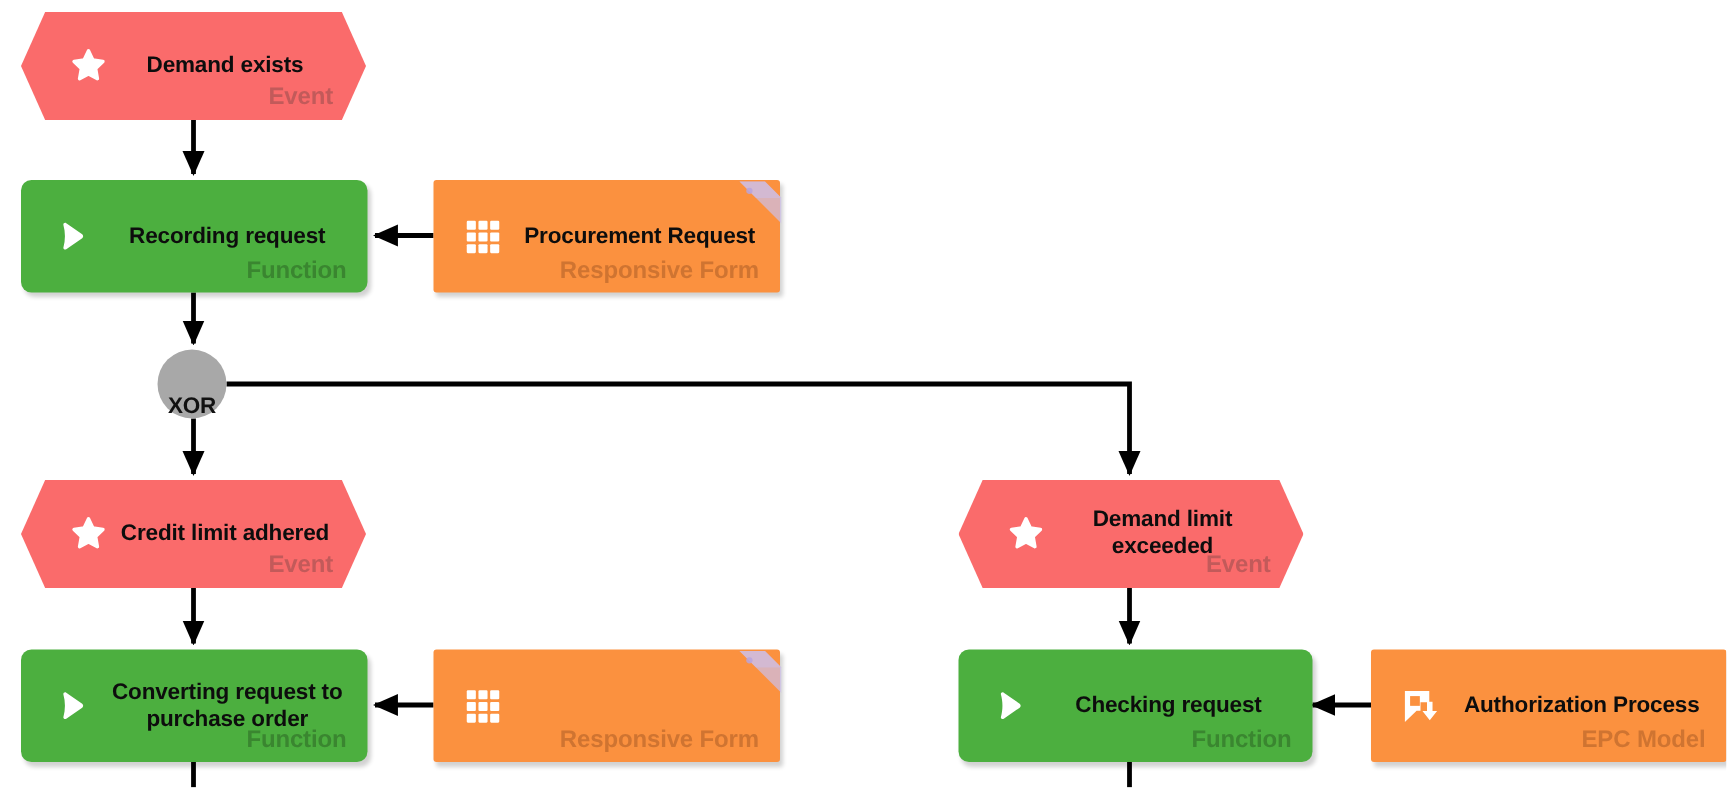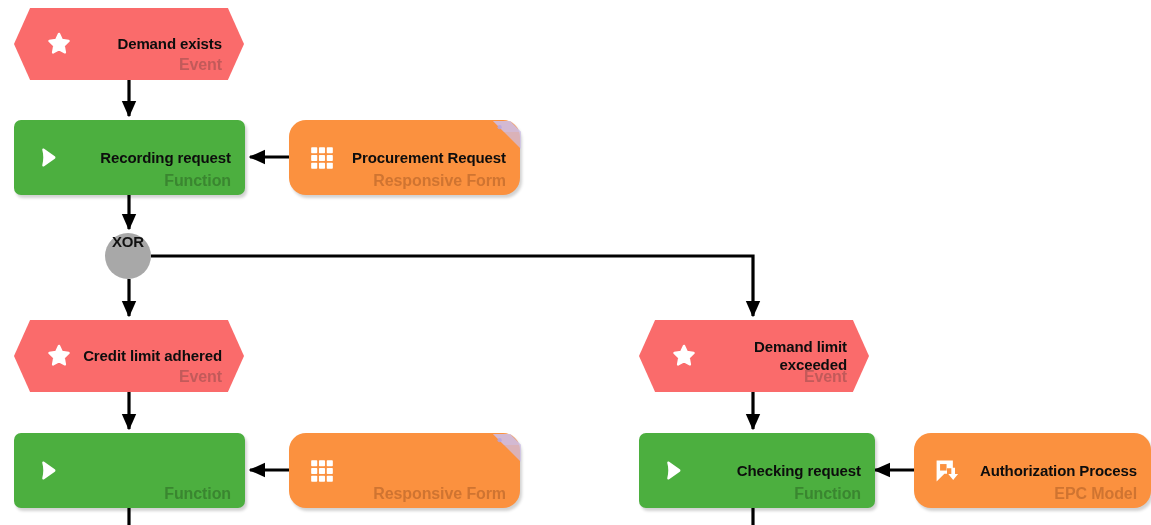--- a/index.html
+++ b/index.html
@@ -60,34 +60,34 @@
     box-shadow: 2px 3px 3px rgba(0,0,0,0.18);
   }
   .function .node-label { color: #0d0d0d; }
   .function .sublabel { color: #3a8630; }
 
   
   .resource {
     display: flex;
     align-items: center;
     background: #fb913f;
-    border-radius: 17px;
+    border-radius: 2px;
     box-shadow: 2px 3px 3px rgba(0,0,0,0.18);
   }
   .resource .node-label { color: #0d0d0d; }
   .resource .sublabel { color: #cf7431; padding-left: 37px; }
 
   
   .node-label {
     position: absolute;
     left: 58px;
     right: 14px;
     top: 50%;
     transform: translateY(-50%);
-    text-align: right;
+    text-align: center;
     font-size: 15px;
     font-weight: 700;
     line-height: 1.22;
     letter-spacing: -0.1px;
     white-space: pre-line;
   }
   .event .node-label { left: 64px; right: 22px; }
   .sublabel {
     position: absolute;
     right: 14px;
@@ -128,21 +128,21 @@
   }
 
   
   .gateway {
     position: absolute;
     width: 46px;
     height: 46px;
     border-radius: 50%;
     background: #a8a8a8;
     display: flex;
-    align-items: flex-start;
+    align-items: flex-end;
     justify-content: center;
     color: #111111;
     font-size: 15px;
     font-weight: 700;
     letter-spacing: -0.2px;
   }
 </style>
 </head>
 <body>
 
@@ -240,20 +240,22 @@
     <span class="node-label">Demand limit exceeded</span>
     <span class="sublabel">Event</span>
   </div>
 
   <div class="node function" style="left:14px; top:433px; width:231px; height:75px;">
     <span class="icon-slot">
       <svg class="icon-play" viewBox="0 0 24 24" xmlns="http://www.w3.org/2000/svg">
         <path fill="#ffffff" d="M7.6 4.4 C7.6 3.4 8.6 2.9 9.4 3.5 L19.2 10.3 C20.0 10.9 20.0 12.1 19.2 12.7 L9.4 19.5 C8.6 20.1 7.6 19.6 7.6 18.6 C8.9 14.0 8.9 9.0 7.6 4.4 Z"></path>
       </svg>
     </span>
+    <span class="node-label">Converting request to
+purchase order</span>
     <span class="sublabel">Function</span>
   </div>
 
   <div class="node resource" style="left:289px; top:433px; width:231px; height:75px;">
     <span class="icon-slot">
       <svg class="icon-grid" viewBox="0 0 24 24" xmlns="http://www.w3.org/2000/svg">
         <rect x="2" y="2" width="5.6" height="5.6" rx="0.7" fill="#ffffff"></rect>
         <rect x="9.2" y="2" width="5.6" height="5.6" rx="0.7" fill="#ffffff"></rect>
         <rect x="16.4" y="2" width="5.6" height="5.6" rx="0.7" fill="#ffffff"></rect>
         <rect x="2" y="9.2" width="5.6" height="5.6" rx="0.7" fill="#ffffff"></rect>

